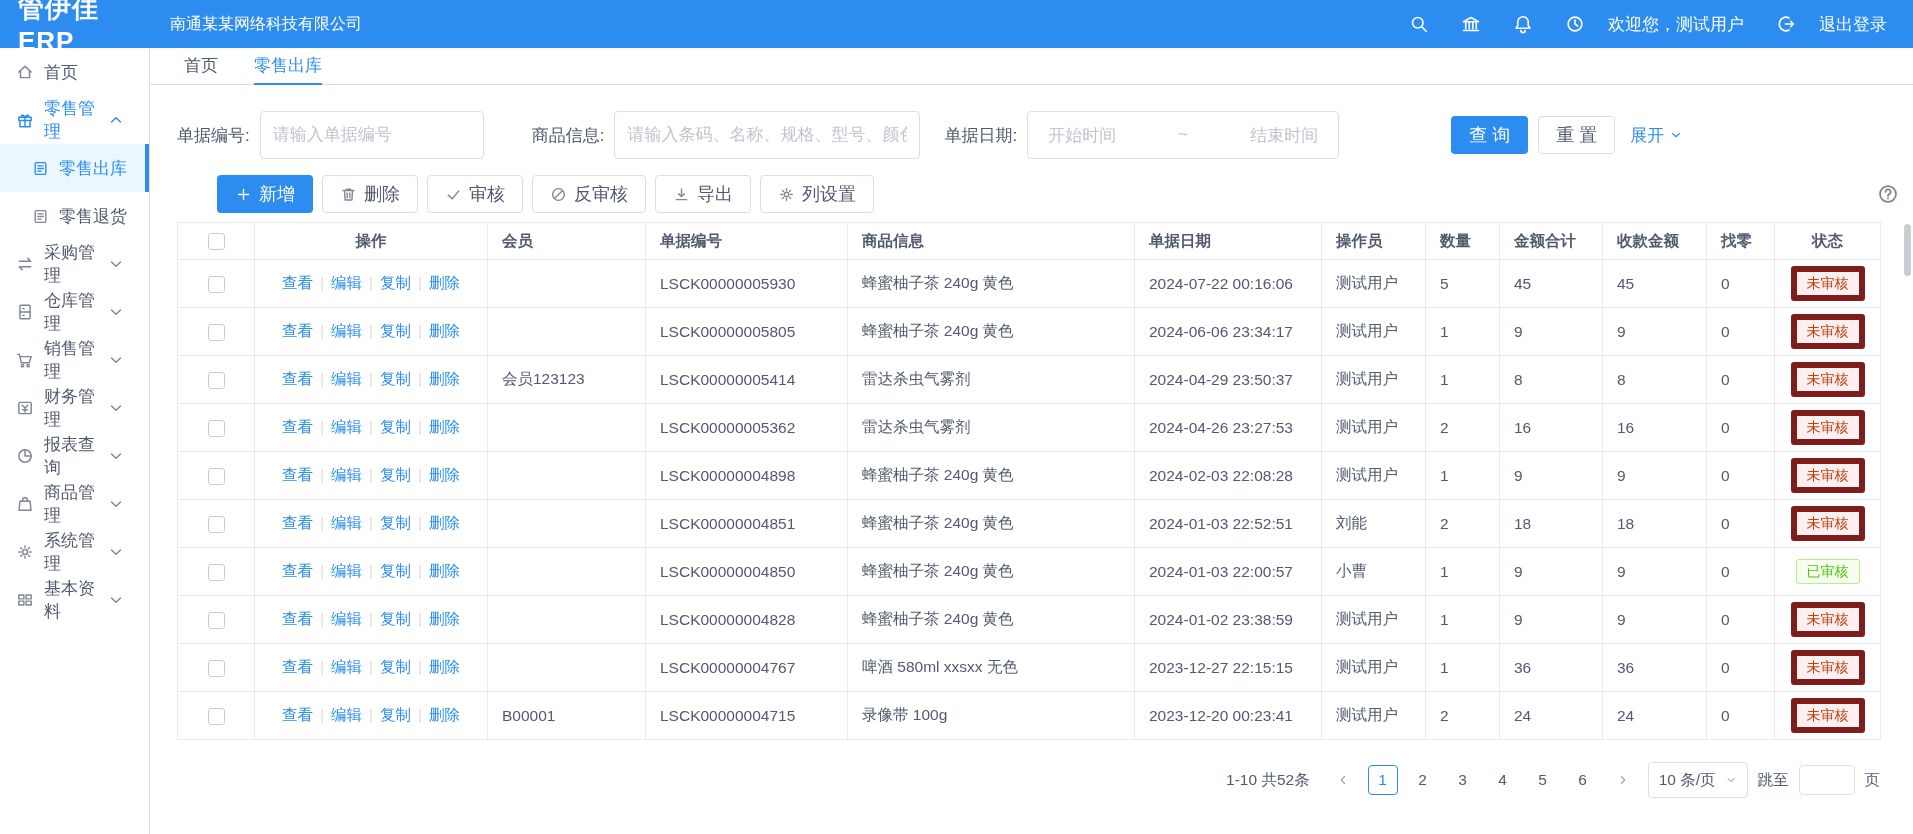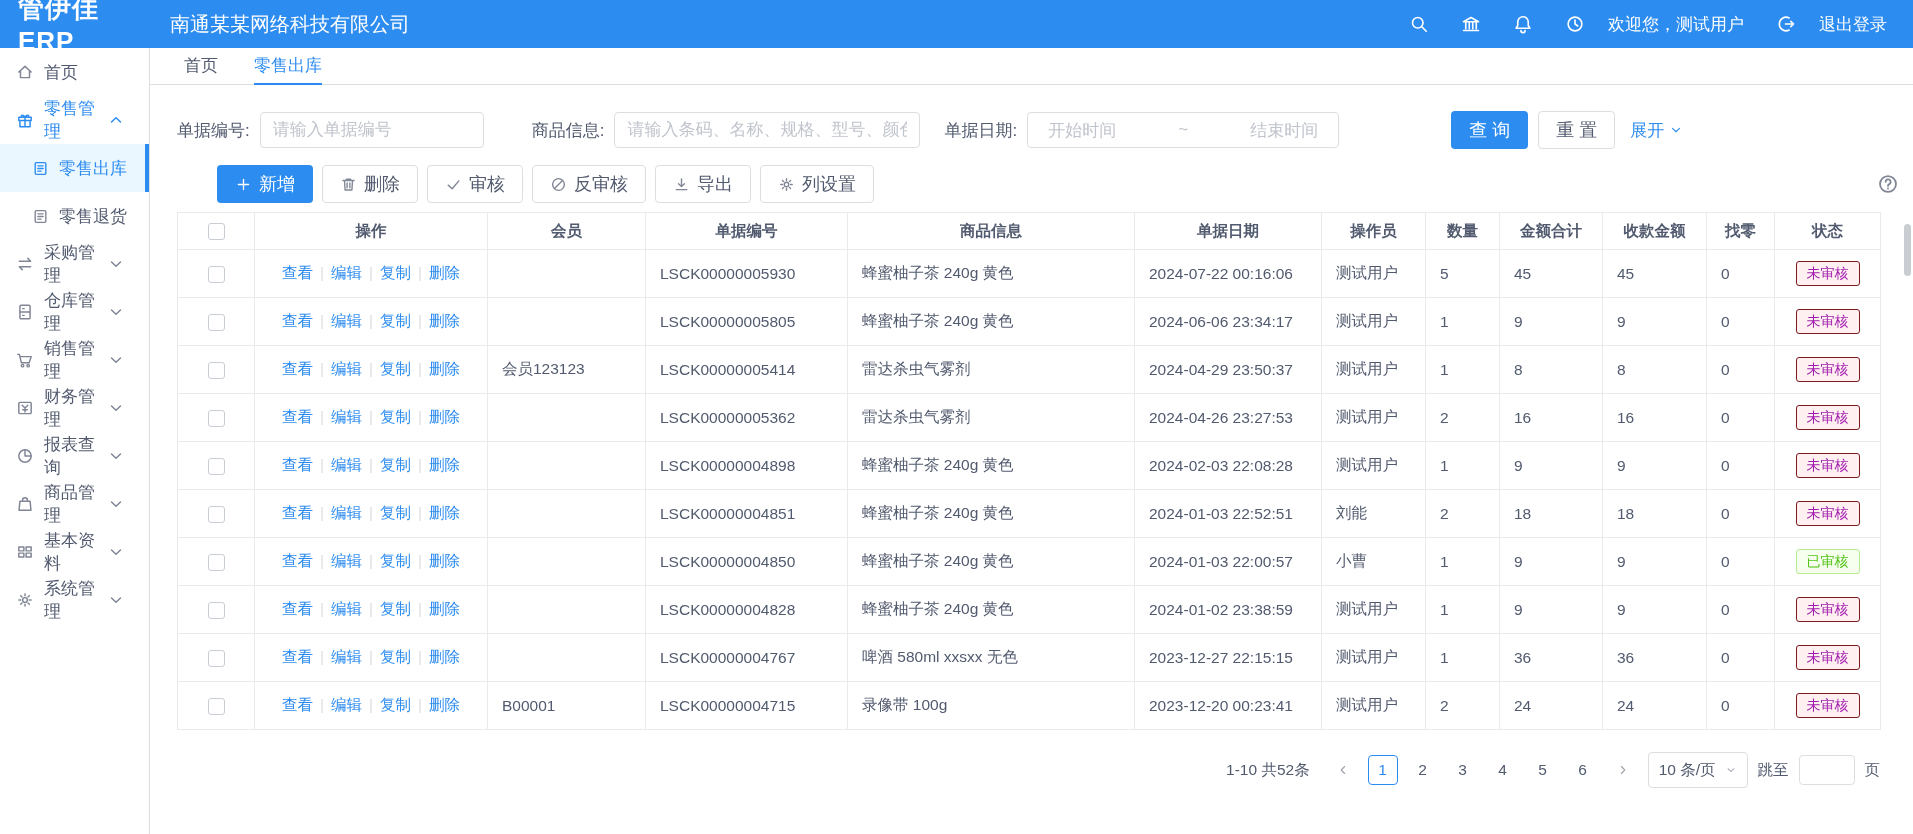--- a/index.html
+++ b/index.html
@@ -5,21 +5,21 @@
 <style>
   * { margin:0; padding:0; }
   html,body { width:1913px; height:834px; overflow:hidden; }
   body { font-family:"Liberation Sans","DejaVu Sans",sans-serif; color:#515a6e; background:#fff; position:relative; }
   .icon { display:inline-flex; align-items:center; justify-content:center; }
   .icon svg { display:block; }
 
   
   .topbar { height:48px; background:#2d8cf0; color:#fff; display:flex; align-items:center; padding:0 26px 0 18px; box-sizing:border-box; }
   .logo { font-size:26px; font-weight:bold; letter-spacing:1px; width:136px; flex-shrink:0; }
-  .company { font-size:20px; margin-left:16px; }
+  .company { font-size:16px; margin-left:16px; }
   .top-right { margin-left:auto; display:flex; align-items:center; gap:32px; font-size:17px; }
   .top-right .icon svg { width:20px; height:20px; }
   .top-item { display:flex; align-items:center; gap:23px; cursor:pointer; white-space:nowrap; }
 
   
   .layout { display:flex; height:786px; }
   .sidebar { width:150px; border-right:1px solid #dcdee2; box-sizing:border-box; flex-shrink:0; background:#fff; }
   .side-item { height:48px; display:flex; align-items:center; padding:0 14px 0 16px; font-size:17px; color:#515a6e; cursor:pointer; position:relative; box-sizing:border-box; }
   .side-item > .icon { margin-right:10px; color:#808695; }
   .side-item > .icon svg { width:18px; height:18px; }
@@ -35,21 +35,21 @@
   .main { flex:1; display:flex; flex-direction:column; min-width:0; }
   .tabbar { height:37px; border-bottom:1px solid #dcdee2; display:flex; align-items:stretch; padding-left:34px; gap:36px; box-sizing:border-box; }
   .tab { display:flex; align-items:center; font-size:17px; color:#515a6e; cursor:pointer; border-bottom:2px solid transparent; margin-bottom:-1px; }
   .tab.active { color:#2d8cf0; border-bottom-color:#2d8cf0; }
 
   .content { padding-left:27px; position:relative; flex:1; }
 
   
   .filterbar { display:flex; align-items:center; margin-top:26px; font-size:17px; }
   .f-label { margin-right:10px; white-space:nowrap; }
-  .f-input { height:36px; border:1px solid #dcdee2; border-radius:4px; display:flex; align-items:center; padding:0 12px; box-sizing:border-box; background:#fff; }
+  .f-input { height:48px; border:1px solid #dcdee2; border-radius:4px; display:flex; align-items:center; padding:0 12px; box-sizing:border-box; background:#fff; }
   .f-input input { border:none; outline:none; width:100%; font-size:17px; color:#515a6e; font-family:inherit; background:transparent; }
   .f-input input::placeholder { color:#c0c4cc; }
   .w-bill { width:224px; }
   .w-product { width:306px; margin-right:0; }
   .date-input { width:312px; color:#c0c4cc; justify-content:space-between; padding:0 20px;text-align:right; }
   .g2 { margin-left:48px; }
   .g3 { margin-left:24px; }
   .btn { height:38px; border-radius:4px; font-size:18px; padding:0 17px; display:inline-flex; align-items:center; gap:7px; cursor:pointer; box-sizing:border-box; font-family:inherit; border:1px solid transparent; white-space:nowrap; }
   .btn-primary { background:#2d8cf0; color:#fff; }
   .btn-default { background:#fff; border-color:#dcdee2; color:#515a6e; }
@@ -61,27 +61,27 @@
   
   .toolbar { display:flex; align-items:center; gap:9px; margin-top:16px; padding-right:14px;padding-left:40px; }
   .toolbar .btn .icon svg { width:17px; height:17px; }
   .toolbar .btn-default .icon { color:#808695; }
   .help { margin-left:auto; color:#808695; cursor:pointer; }
   .help svg { width:22px; height:22px; }
 
   
   table { border-collapse:collapse; margin-top:9px; table-layout:fixed; width:1703px; background:#fff; }
   th,td { border:1px solid #e8eaec; font-size:15.5px; color:#515a6e; padding:0 14px; box-sizing:border-box; overflow:hidden; white-space:nowrap; }
-  th { height:37px; font-weight:600; text-align:center; }
+  th { height:37px; font-weight:600; text-align:left; }
   td { height:48px; }
   .col-center { text-align:center; }
   .action-link { color:#2d8cf0; cursor:pointer; }
   .sep { color:#dcdee2; margin:0 7px; }
   .badge { display:inline-block; font-size:14px; padding:3px 10px; border-radius:3px; line-height:1.25; }
-  .badge.danger { color:#a21caf; background:#fef0f0; border:1px solid #7f1d1d; }
+  .badge.danger { color:#c2410c; background:#fef0f0; border:6px solid #7f1d1d; }
   .badge.success { color:#52c41a; background:#f6ffed; border:1px solid #b7eb8f; }
   .checkbox { width:17px; height:17px; border:1px solid #c8cdd4; border-radius:3px; display:inline-block; background:#fff; cursor:pointer; vertical-align:middle; box-sizing:border-box; }
 
   
   .pagination { display:flex; align-items:center; justify-content:flex-end; gap:10px; margin-top:22px; width:1703px; font-size:15.5px; color:#515a6e; }
   .page-total { margin-right:8px; }
   .page-item { min-width:30px; height:30px; display:inline-flex; align-items:center; justify-content:center; border-radius:4px; cursor:pointer; box-sizing:border-box; }
   .page-item.current { border:1px solid #2d8cf0; color:#2d8cf0; }
   .page-arrow { color:#a0a4ab; }
   .page-arrow svg { width:14px; height:14px; }
@@ -256,41 +256,41 @@
         <span>商品管理</span>
         <span class="chev icon">
           <svg viewBox="0 0 16 16" fill="none" stroke="currentColor" stroke-width="1.3" stroke-linecap="round" stroke-linejoin="round">
             <path d="M4 6.2 8 10l4-3.8"></path>
           </svg>
         </span>
       </div>
       <div class="side-item">
         <span class="icon">
           <svg viewBox="0 0 16 16" fill="none" stroke="currentColor" stroke-width="1.3" stroke-linecap="round" stroke-linejoin="round">
+            <circle cx="8" cy="8" r="2.1"></circle>
+            <path d="M8 2.6v1.6M8 11.8v1.6M2.6 8h1.6M11.8 8h1.6M4.2 4.2l1.1 1.1M10.7 10.7l1.1 1.1M11.8 4.2l-1.1 1.1M5.3 10.7l-1.1 1.1"></path>
+          </svg>
+        </span>
+        <span>系统管理</span>
+        <span class="chev icon">
+          <svg viewBox="0 0 16 16" fill="none" stroke="currentColor" stroke-width="1.3" stroke-linecap="round" stroke-linejoin="round">
+            <path d="M4 6.2 8 10l4-3.8"></path>
+          </svg>
+        </span>
+      </div>
+      <div class="side-item">
+        <span class="icon">
+          <svg viewBox="0 0 16 16" fill="none" stroke="currentColor" stroke-width="1.3" stroke-linecap="round" stroke-linejoin="round">
             <rect x="2.5" y="3.5" width="4.5" height="3.5"></rect>
             <rect x="9" y="3.5" width="4.5" height="3.5"></rect>
             <rect x="2.5" y="9" width="4.5" height="3.5"></rect>
             <rect x="9" y="9" width="4.5" height="3.5"></rect>
           </svg>
         </span>
         <span>基本资料</span>
-        <span class="chev icon">
-          <svg viewBox="0 0 16 16" fill="none" stroke="currentColor" stroke-width="1.3" stroke-linecap="round" stroke-linejoin="round">
-            <path d="M4 6.2 8 10l4-3.8"></path>
-          </svg>
-        </span>
-      </div>
-      <div class="side-item">
-        <span class="icon">
-          <svg viewBox="0 0 16 16" fill="none" stroke="currentColor" stroke-width="1.3" stroke-linecap="round" stroke-linejoin="round">
-            <circle cx="8" cy="8" r="2.1"></circle>
-            <path d="M8 2.6v1.6M8 11.8v1.6M2.6 8h1.6M11.8 8h1.6M4.2 4.2l1.1 1.1M10.7 10.7l1.1 1.1M11.8 4.2l-1.1 1.1M5.3 10.7l-1.1 1.1"></path>
-          </svg>
-        </span>
-        <span>系统管理</span>
         <span class="chev icon">
           <svg viewBox="0 0 16 16" fill="none" stroke="currentColor" stroke-width="1.3" stroke-linecap="round" stroke-linejoin="round">
             <path d="M4 6.2 8 10l4-3.8"></path>
           </svg>
         </span>
       </div>
     </aside>
 
   <main class="main">
     <div class="tabbar" id="tabbar">

